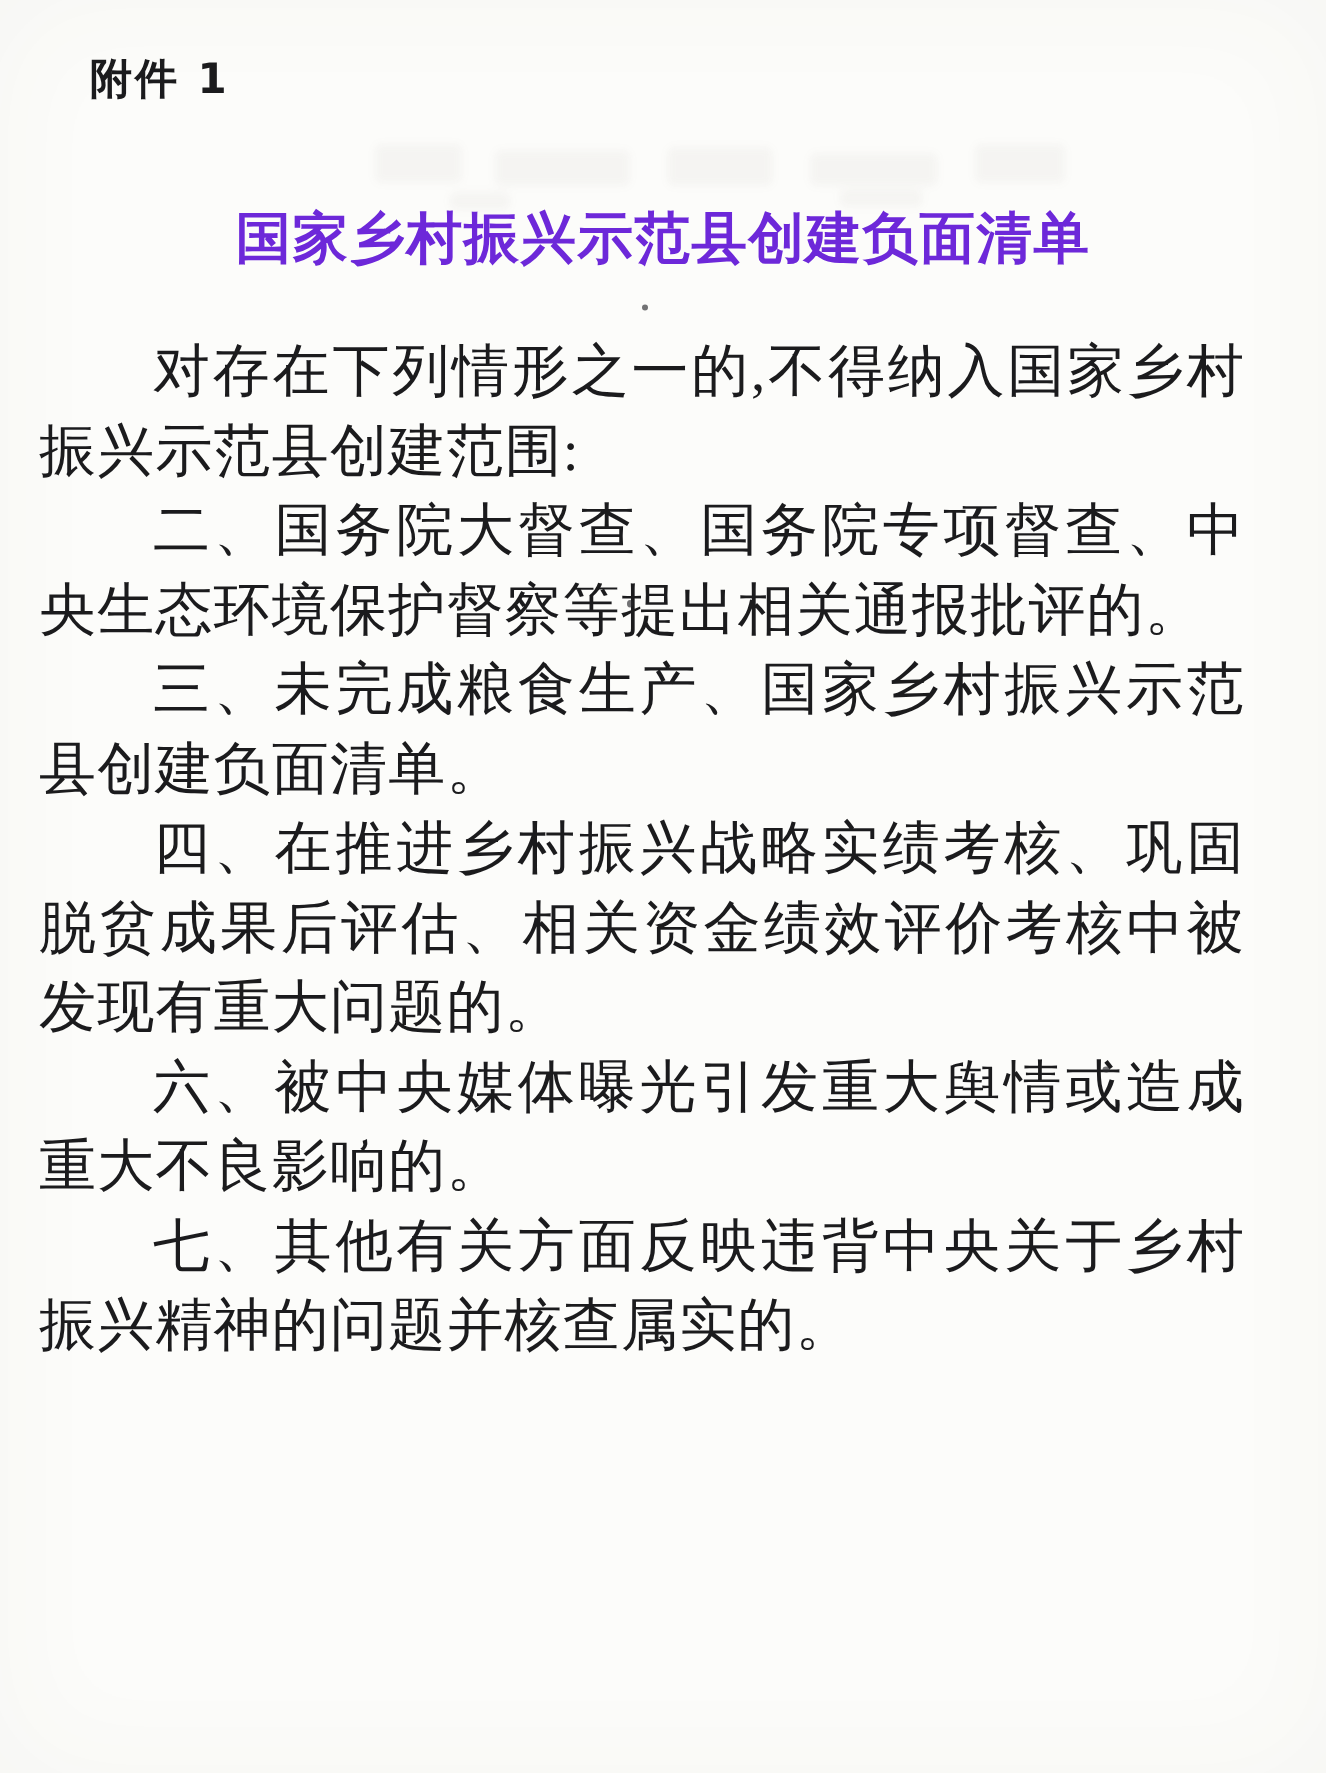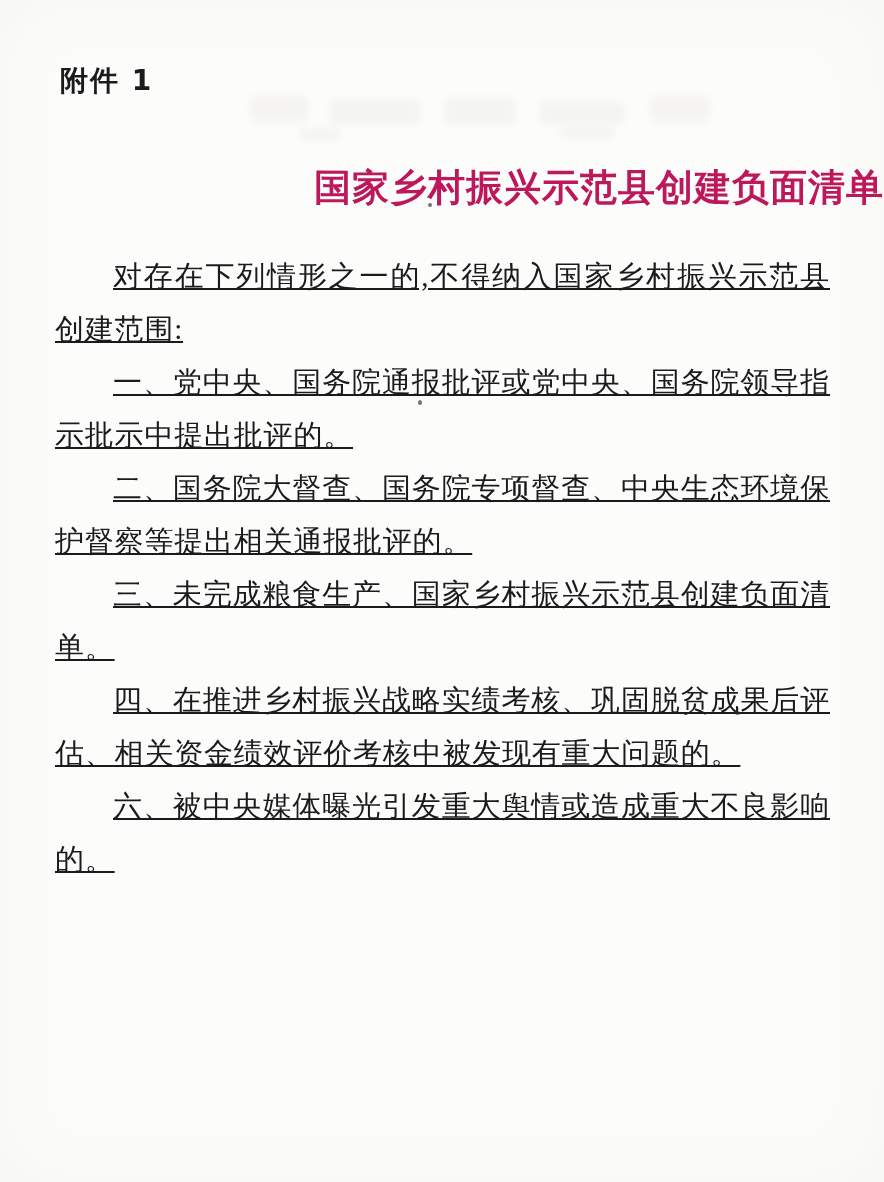--- a/index.html
+++ b/index.html
@@ -20,44 +20,43 @@
     position: absolute;
     background: rgba(125, 118, 104, 0.10);
     border-radius: 4px;
   }
   .speck {
     position: absolute;
     background: rgba(40, 40, 45, 0.65);
     border-radius: 50%;
   }
   .attachment-label {
-    padding-top: 64px;
+    padding-top: 36px;
     margin-left: 60px;
     font-family: "DejaVu Sans", "Liberation Sans", sans-serif;
     font-weight: bold;
     font-size: 28px;
     line-height: 34px;
     letter-spacing: 2px;
   }
   .doc-title {
     margin: 68px 0 1px 0;
-    text-align: right;
+    text-align: center;
     font-weight: bold;
     font-size: 37px;
     line-height: 44px;
     letter-spacing: 1px;
-    color: #be185d;
+    color: #6d28d9;
   }
   .doc-body {
-    margin: 40px 54px 0 55px;
-    font-size: 29px;
+    margin: 40px 54px 0 26px;
+    font-size: 38px;
     line-height: 53px;
     letter-spacing: 0.8px;
     text-align: justify;
-    text-decoration: underline;
   }
   .doc-body p {
     margin: 0;
     text-indent: 2em;
   }
   .page-number {
     position: absolute;
     top: 1176px;
     right: 96px;
     font-size: 27px;
@@ -83,22 +82,22 @@
   <div class="speck" style="left:428px; top:203px; width:4px; height:4px;"></div>
   <div class="speck" style="left:418px; top:400px; width:4px; height:5px;"></div>
   <div class="speck" style="left:735px; top:711px; width:5px; height:4px;"></div>
 
   <div class="attachment-label">附件 1</div>
 
   <h1 class="doc-title">国家乡村振兴示范县创建负面清单</h1>
 
   <div class="doc-body">
     <p>对存在下列情形之一的,不得纳入国家乡村振兴示范县创建范围:</p>
-    <p>一、党中央、国务院通报批评或党中央、国务院领导指示批示中提出批评的。</p>
     <p>二、国务院大督查、国务院专项督查、中央生态环境保护督察等提出相关通报批评的。</p>
     <p>三、未完成粮食生产、国家乡村振兴示范县创建负面清单。</p>
     <p>四、在推进乡村振兴战略实绩考核、巩固脱贫成果后评估、相关资金绩效评价考核中被发现有重大问题的。</p>
     <p>六、被中央媒体曝光引发重大舆情或造成重大不良影响的。</p>
+    <p>七、其他有关方面反映违背中央关于乡村振兴精神的问题并核查属实的。</p>
   </div>
 
   <div class="page-number">— 11 —</div>
 
 </div>
 
 </body></html>

